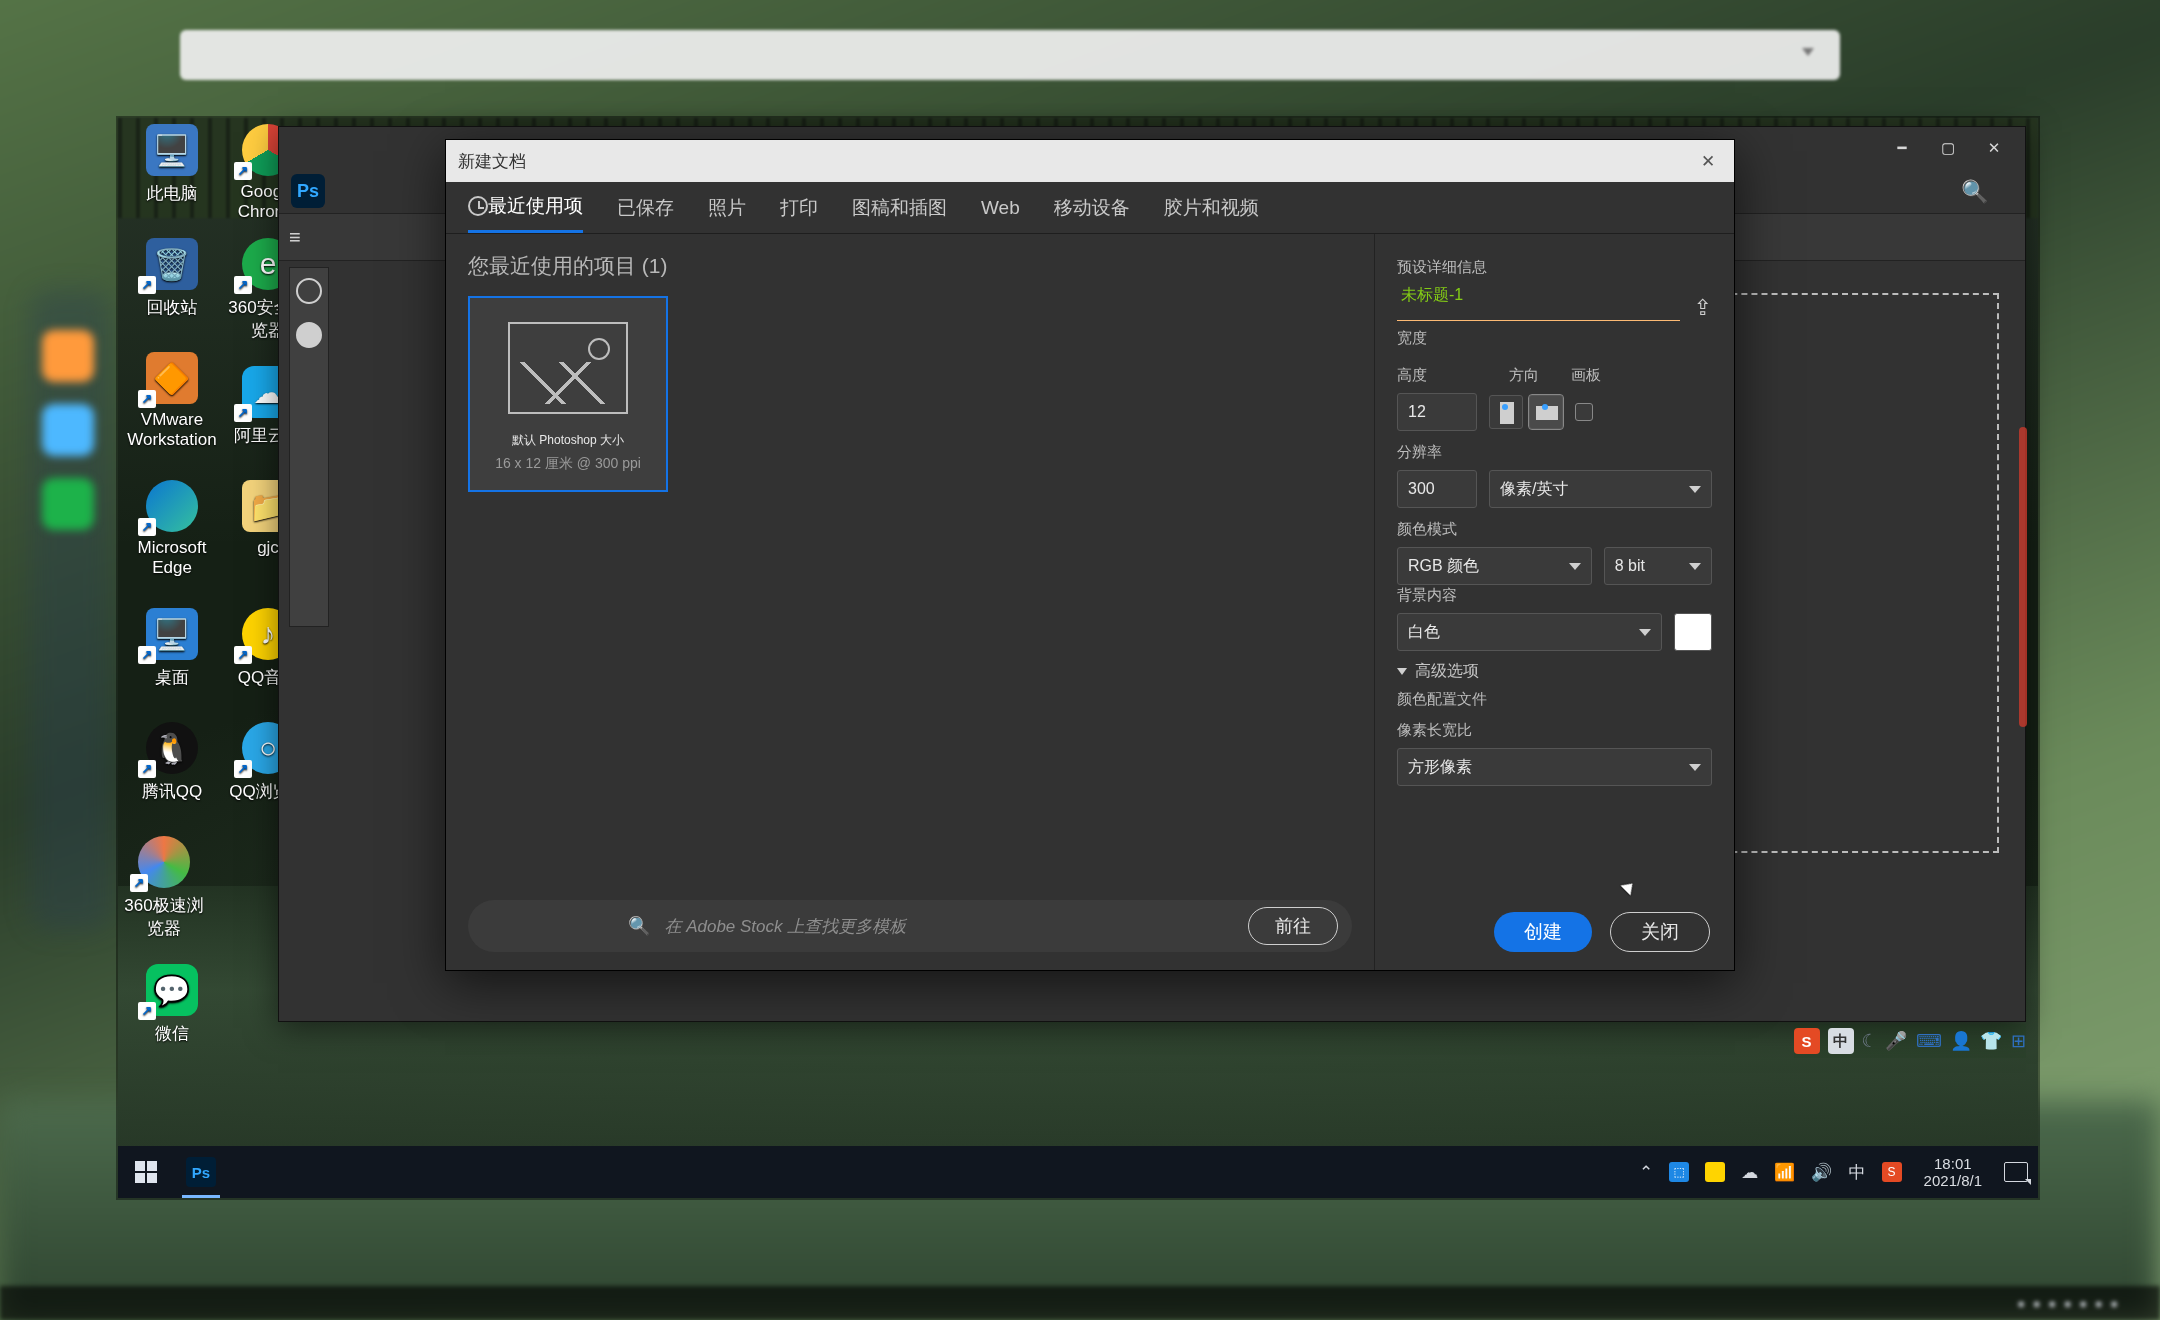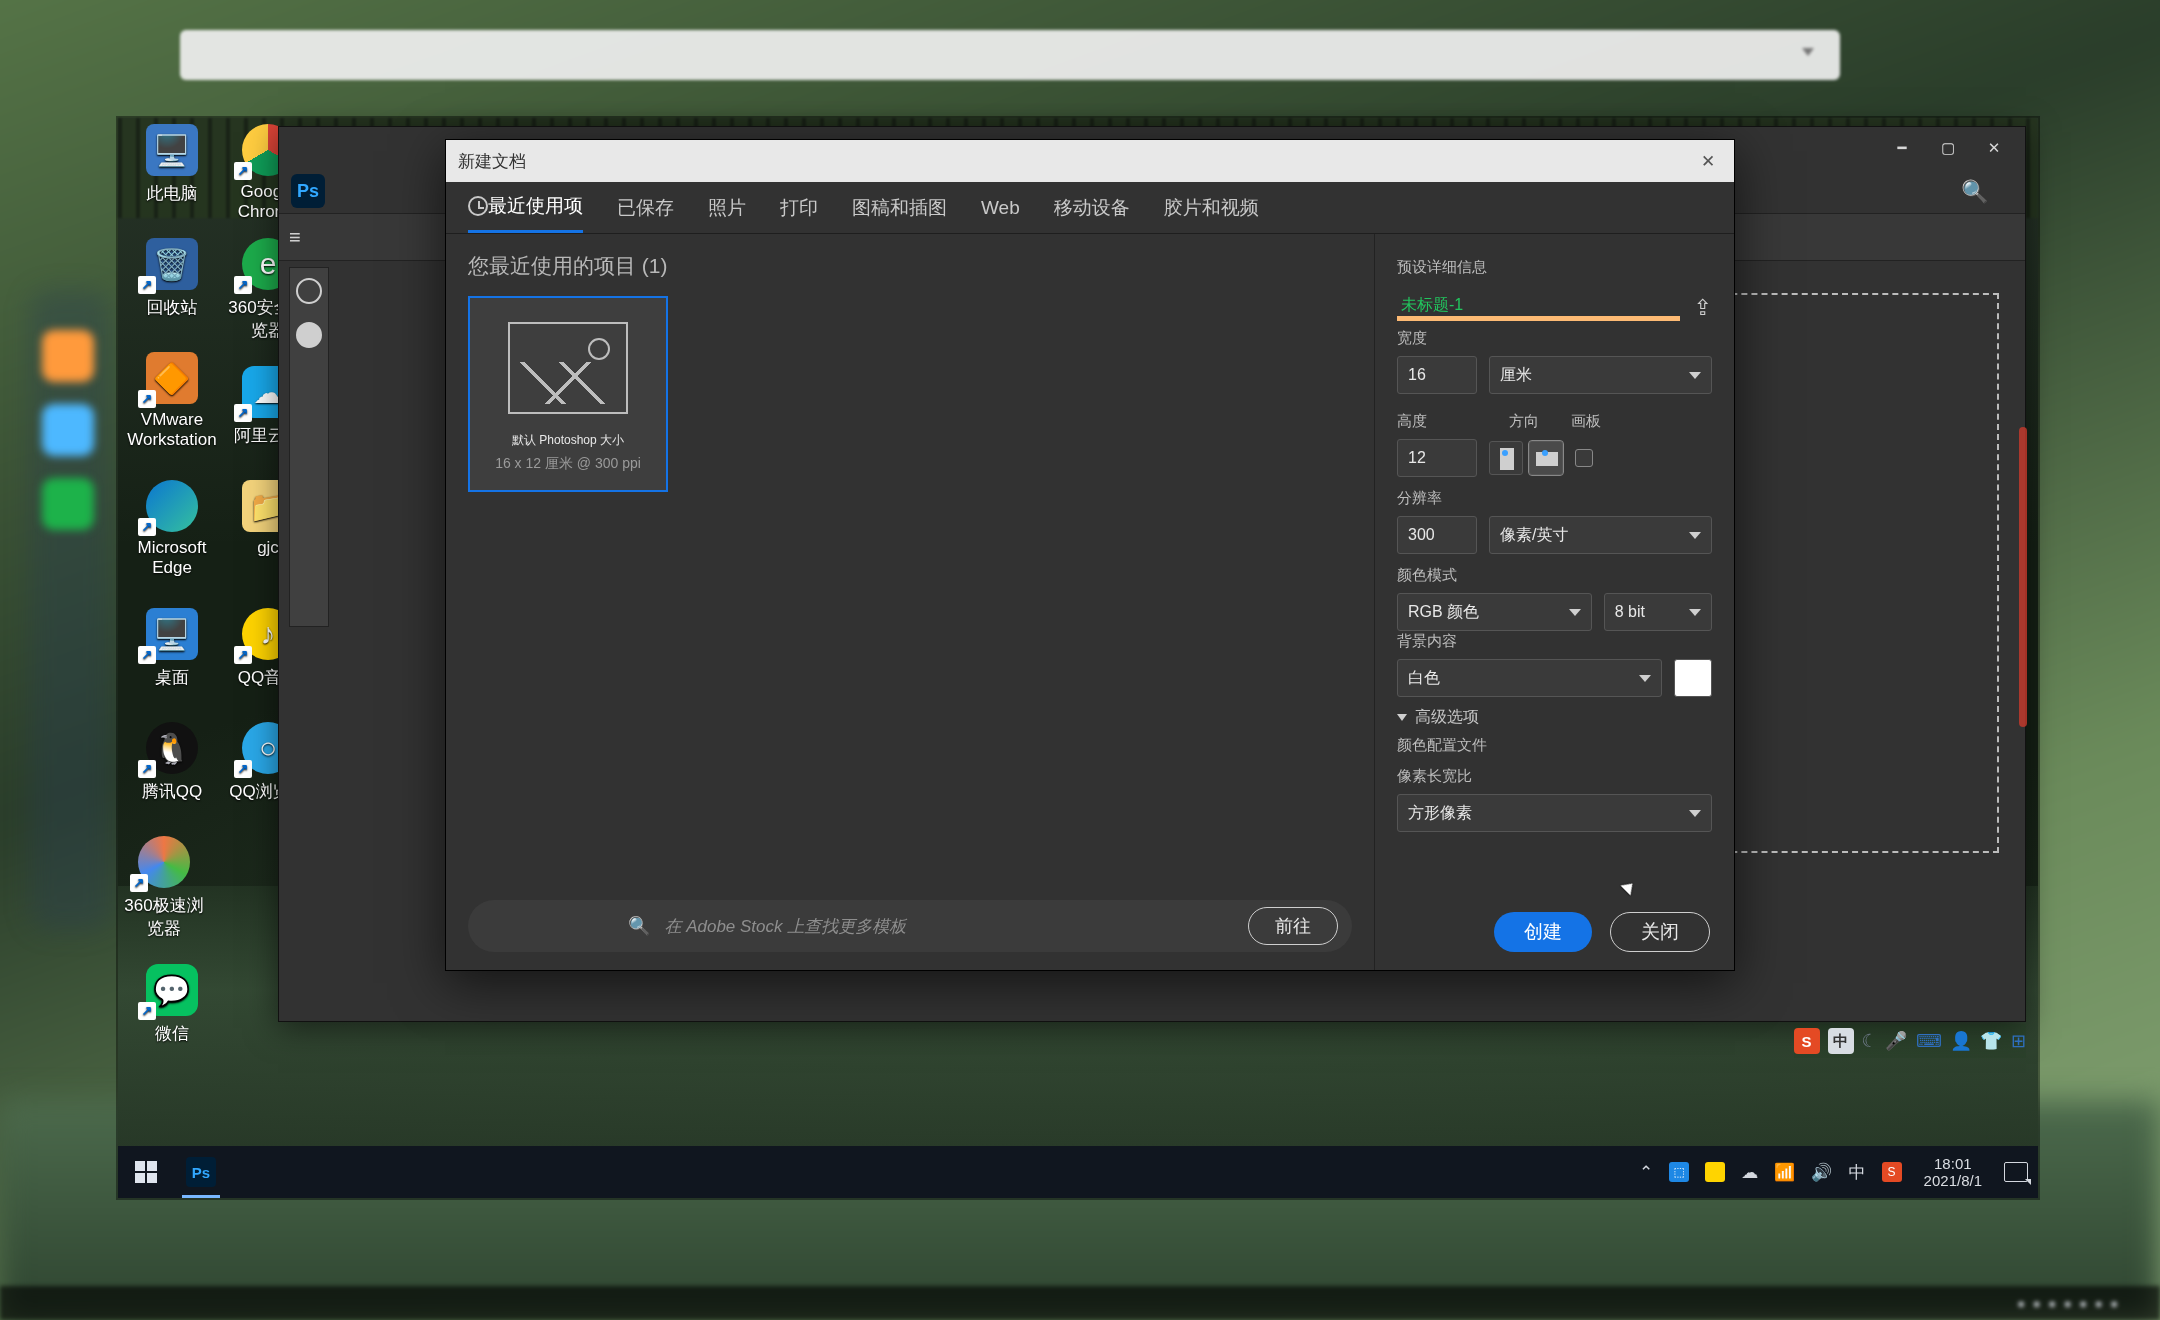--- a/index.html
+++ b/index.html
@@ -81,21 +81,21 @@
   .stock-ph{color:#8e8e8e;font-style:italic;font-size:17px;flex:1;}
   .stock-go{border:1.5px solid #cfcfcf;border-radius:22px;padding:6px 26px;color:#e8e8e8;font-size:18px;}
 
   .dlg-right{width:360px;background:#323232;border-left:1px solid #222;padding:16px 22px 18px;position:relative;color:#c4c4c4;font-size:16px;}
   .lbl{font-size:15px;color:#bdbdbd;margin:8px 0 8px;}
   .row{display:flex;gap:12px;align-items:center;}
   .field{height:38px;background:#3a3a3a;border:1px solid #555;color:#e8e8e8;padding:0 10px;display:flex;align-items:center;border-radius:3px;}
   .num{width:80px;}
   .sel{flex:1;justify-content:space-between;}
   .caret{width:0;height:0;border-left:6px solid transparent;border-right:6px solid transparent;border-top:7px solid #cfcfcf;}
-  .docname{height:36px;border-bottom:5px solid #fdba74;display:flex;align-items:flex-end;padding:0 4px;color:#22c55e;}
+  .docname{height:36px;border-bottom:1px solid #fdba74;display:flex;align-items:flex-start;padding:0 4px;color:#84cc16;}
   .export-wrap{display:flex;align-items:flex-end;gap:14px;margin-bottom:6px;}
 
   .orient{display:flex;gap:6px;}
   .orient .ob{width:34px;height:34px;border:1px solid #555;background:#3a3a3a;position:relative;border-radius:3px;}
   .orient .ob.active{background:#4a4a4a;outline:1px solid #888;}
   .ob .pg{position:absolute;background:#cfcfcf;}
   .ob.port .pg{left:10px;top:6px;width:14px;height:22px;}
   .ob.land .pg{left:6px;top:10px;width:22px;height:14px;}
   .ob .dot{position:absolute;left:12px;top:8px;width:6px;height:6px;border-radius:50%;background:#3aa0ff;}
   .artb{display:flex;align-items:center;gap:8px;}
@@ -254,29 +254,20 @@
         <div class="dlg-right">
           <div class="lbl">预设详细信息</div>
           <div class="export-wrap">
             <div class="docname" style="flex:1">
                 <span>未标题-1</span>
               </div>
             <span style="font-size:22px;color:#cfcfcf">⇪</span>
           </div>
 
           <div class="lbl">宽度</div>
-          <div class="row">
-            <div class="field num">
-                <span>16</span>
-              </div>
-            <div class="field sel">
-                <span>厘米</span>
-                <span class="caret"></span>
-              </div>
-          </div>
 
           <div class="trio" style="margin-top:10px">
             <div class="lbl" style="width:80px">高度</div>
             <div class="lbl">方向</div>
             <div class="lbl">画板</div>
           </div>
           <div class="row">
             <div class="field num">
                 <span>12</span>
               </div>

